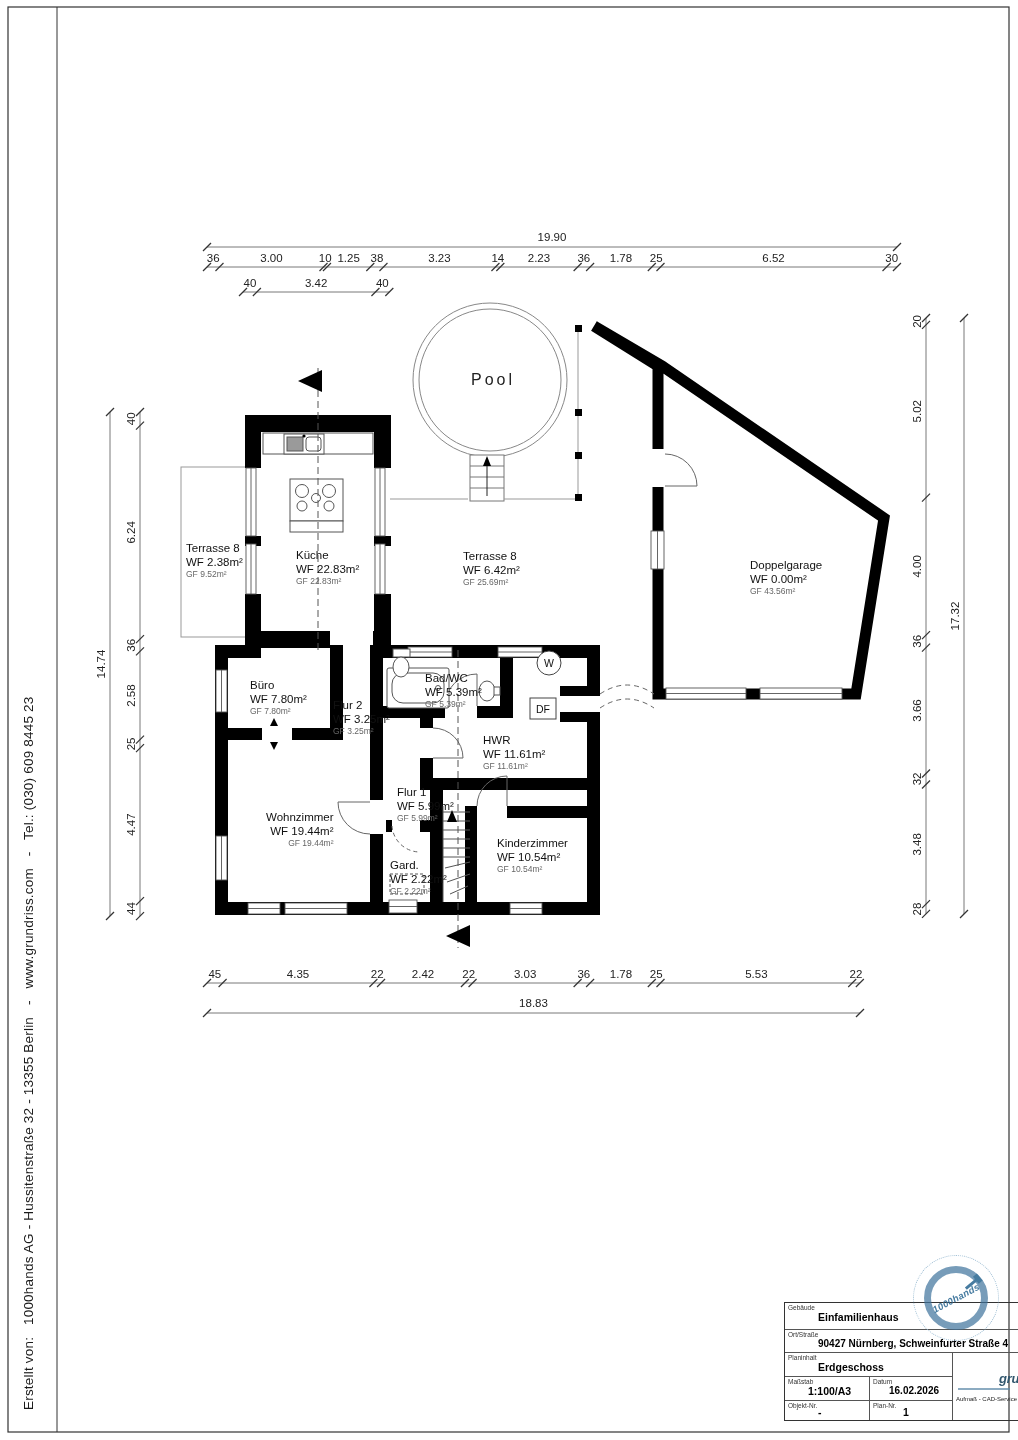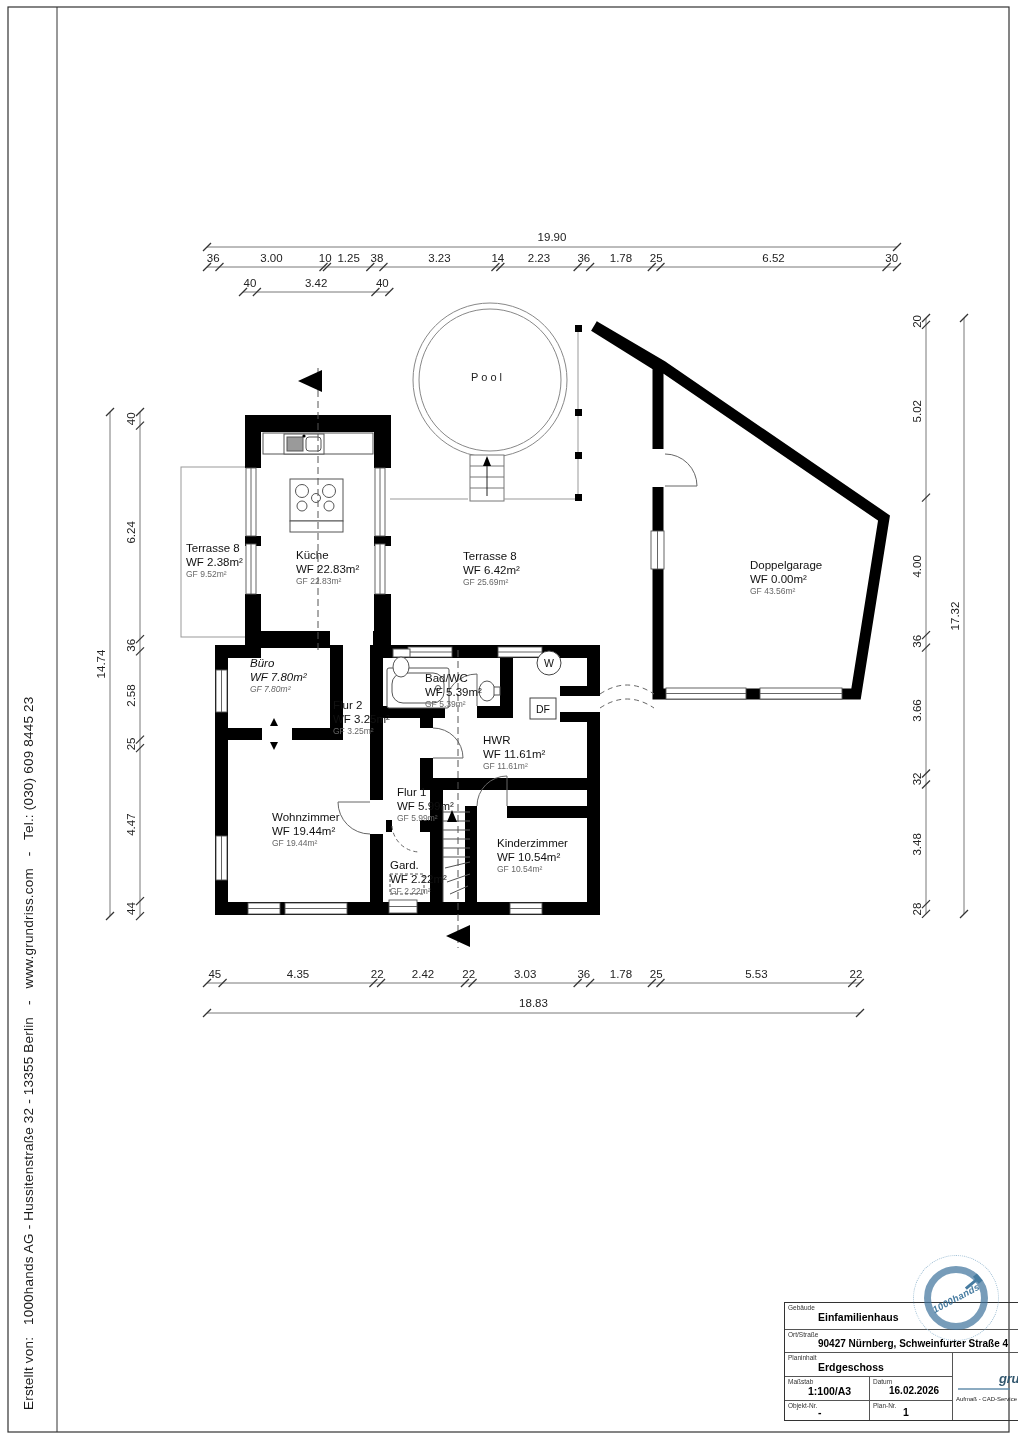--- a/index.html
+++ b/index.html
@@ -1,21 +1,21 @@
 <!DOCTYPE html>
 <html><head>
 <meta charset="utf-8">
 <style>
   html,body{margin:0;padding:0;background:#fff;}
   #sheet{position:relative;width:1018px;height:1440px;background:#fff;overflow:hidden;
          font-family:"Liberation Sans",sans-serif;}
   svg text{font-family:"Liberation Sans",sans-serif;}
   .room-label{position:absolute;font-size:11.5px;line-height:14px;color:#111;white-space:nowrap;}
   .room-label .rg{font-size:8.5px;line-height:10px;color:#666;}
-  .pool-label{position:absolute;font-size:11px;letter-spacing:3px;color:#222;}
+  .pool-label{position:absolute;font-size:16px;letter-spacing:3px;color:#222;}
   .credit{position:absolute;left:21px;top:1410px;transform:rotate(-90deg);transform-origin:0 0;
           font-size:13.5px;color:#1a1a1a;white-space:pre;letter-spacing:.2px;}
   
   .tb{position:absolute;left:784px;top:1302px;width:249px;height:119px;border:1.4px solid #333;box-sizing:border-box;}
   .cell{position:absolute;box-sizing:border-box;border-right:1px solid #555;border-bottom:1px solid #555;padding:1px 3px;}
   .cell.last-row{border-bottom:none;}
   .tl{display:block;font-size:6.5px;color:#333;}
   .tv{font-size:10.5px;font-weight:bold;color:#000;margin-left:30px;margin-top:0px;}
   .logo-cell{position:absolute;left:168px;top:50px;width:81px;height:69px;box-sizing:border-box;padding:18px 2px 2px 3px;}
   .logo-text{font-size:13px;font-weight:bold;font-style:italic;color:#31566d;letter-spacing:-0.3px;margin-left:43px;}
@@ -337,41 +337,41 @@
   <div class="room-label" style="left:463px;top:549px;">
     <div class="rn">Terrasse 8</div>
     <div class="rw">WF 6.42m²</div>
     <div class="rg">GF 25.69m²</div>
   </div>
   <div class="room-label" style="left:750px;top:558px;">
     <div class="rn">Doppelgarage</div>
     <div class="rw">WF 0.00m²</div>
     <div class="rg">GF 43.56m²</div>
   </div>
-  <div class="room-label" style="left:250px;top:656px;font-style:italic;">
+  <div class="room-label" style="left:250px;top:678px;">
     <div class="rn">Büro</div>
     <div class="rw">WF 7.80m²</div>
     <div class="rg">GF 7.80m²</div>
   </div>
   <div class="room-label" style="left:333px;top:698px;">
     <div class="rn">Flur 2</div>
     <div class="rw">WF 3.25m²</div>
     <div class="rg">GF 3.25m²</div>
   </div>
   <div class="room-label" style="left:425px;top:671px;">
     <div class="rn">Bad/WC</div>
     <div class="rw">WF 5.39m²</div>
     <div class="rg">GF 5.39m²</div>
   </div>
   <div class="room-label" style="left:483px;top:733px;">
     <div class="rn">HWR</div>
     <div class="rw">WF 11.61m²</div>
     <div class="rg">GF 11.61m²</div>
   </div>
-  <div class="room-label" style="left:272px;top:810px;">
+  <div class="room-label" style="left:266px;top:810px;text-align:right;">
     <div class="rn">Wohnzimmer</div>
     <div class="rw">WF 19.44m²</div>
     <div class="rg">GF 19.44m²</div>
   </div>
   <div class="room-label" style="left:397px;top:785px;">
     <div class="rn">Flur 1</div>
     <div class="rw">WF 5.99m²</div>
     <div class="rg">GF 5.99m²</div>
   </div>
   <div class="room-label" style="left:390px;top:858px;">

